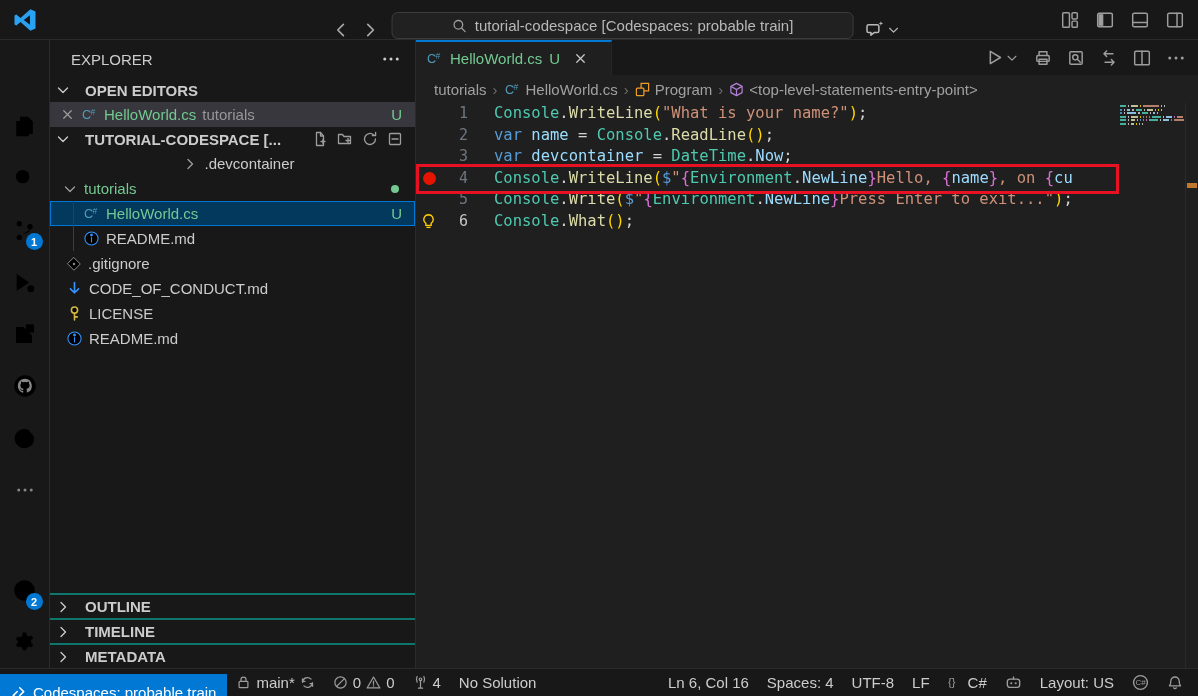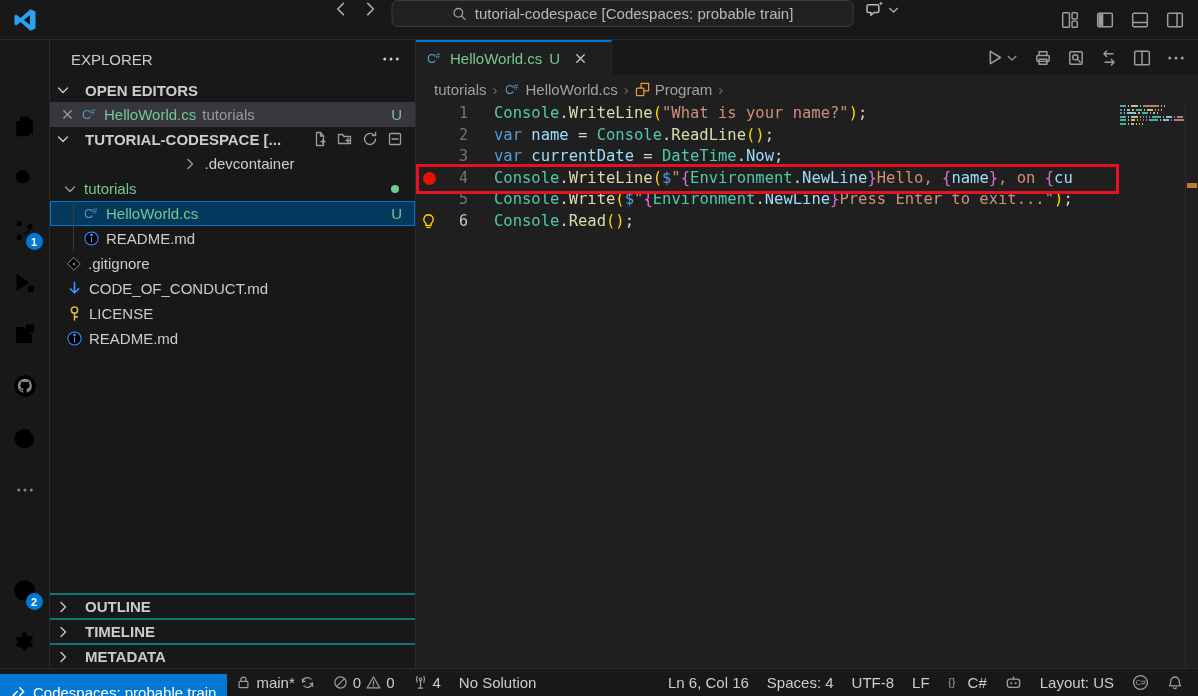--- a/index.html
+++ b/index.html
@@ -8,21 +8,21 @@
         font-family:"Liberation Sans", sans-serif; color:#cccccc; overflow:hidden;
         -webkit-user-select:none; user-select:none; }
   svg{ display:block; }
   .ic{ color:#9d9d9d; } .ic svg{ stroke:currentColor; fill:none; stroke-width:1.3; }
 
   
   .titlebar{ height:40px; background:#181818; border-bottom:1px solid #2b2b2b;
              display:flex; align-items:center; position:relative; }
   .tb-logo{ margin-left:13px; }
   .tb-center{ position:absolute; left:50%; top:0; height:100%; transform:translateX(-47%);
-              display:flex; align-items:flex-start; gap:12px; }
+              display:flex; align-items:flex-end; gap:12px; }
   .nav-arrow{ color:#a8a8a8; cursor:pointer; }
   .searchbox{ width:462px; height:27px; background:#212121; border:1px solid #3c3c3c;
               border-radius:6px; display:flex; align-items:center; justify-content:center;
               gap:7px; color:#b8b8b8; font-size:15px; cursor:pointer; }
   .copilot{ display:flex; align-items:center; gap:2px; color:#b8b8b8; cursor:pointer; }
   .tb-right{ position:absolute; right:14px; display:flex; gap:17px; align-items:center; color:#b8b8b8; }
 
   
   .main{ display:flex; height:628px; }
 
@@ -547,41 +547,52 @@
               <svg width="15" height="15" viewBox="0 0 16 16">
                 <g stroke="#ee9d28" fill="none" stroke-width="1.3">
                   <rect x="1.5" y="6.5" width="8" height="8" rx="1"></rect>
                   <path d="M6.5 6.5v-5h8v8h-5"></path>
                 </g>
               </svg>
             </span>
             <span>Program</span>
           </span>
           <span class="bc-sep">›</span>
+          <span class="bc-item">
+            <span>
+              <svg width="15" height="15" viewBox="0 0 16 16">
+                <g stroke="#b180d7" fill="none" stroke-width="1.3" stroke-linejoin="round">
+                  <path d="M8 1.5 14 4.7v6.6L8 14.5 2 11.3V4.7z"></path>
+                  <path d="M2 4.7 8 8l6-3.3M8 8v6.5"></path>
+                </g>
+              </svg>
+            </span>
+            <span>&lt;top-level-statements-entry-point&gt;</span>
+          </span>
         </div>
 
       <div class="codewrap">
         <div id="code-lines">
             <div class="cl">
               <div class="gut">
                 <span class="ln">1</span>
               </div>
               <div class="ct"><span class="tk-cls">Console</span><span class="tk-pn">.</span><span class="tk-fn">WriteLine</span><span class="tk-b1">(</span><span class="tk-str">"What is your name?"</span><span class="tk-b1">)</span><span class="tk-pn">;</span></div>
             </div>
             <div class="cl">
               <div class="gut">
                 <span class="ln">2</span>
               </div>
               <div class="ct"><span class="tk-kw">var</span><span class="tk-pn"> </span><span class="tk-vr">name</span><span class="tk-pn"> = </span><span class="tk-cls">Console</span><span class="tk-pn">.</span><span class="tk-fn">ReadLine</span><span class="tk-b1">(</span><span class="tk-b1">)</span><span class="tk-pn">;</span></div>
             </div>
             <div class="cl">
               <div class="gut">
                 <span class="ln">3</span>
               </div>
-              <div class="ct"><span class="tk-kw">var</span><span class="tk-pn"> </span><span class="tk-vr">currentDate</span><span class="tk-pn"> = </span><span class="tk-cls">DateTime</span><span class="tk-pn">.</span><span class="tk-vr">Now</span><span class="tk-pn">;</span></div>
+              <div class="ct"><span class="tk-kw">var</span><span class="tk-pn"> </span><span class="tk-vr">devcontainer</span><span class="tk-pn"> = </span><span class="tk-cls">DateTime</span><span class="tk-pn">.</span><span class="tk-vr">Now</span><span class="tk-pn">;</span></div>
             </div>
             <div class="cl">
               <div class="gut">
                 <span class="bp"></span>
                 <span class="ln">4</span>
               </div>
               <div class="ct"><span class="tk-cls">Console</span><span class="tk-pn">.</span><span class="tk-fn">WriteLine</span><span class="tk-b1">(</span><span class="tk-kw">$</span><span class="tk-str">"</span><span class="tk-b2">{</span><span class="tk-cls">Environment</span><span class="tk-pn">.</span><span class="tk-vr">NewLine</span><span class="tk-b2">}</span><span class="tk-str">Hello, </span><span class="tk-b2">{</span><span class="tk-vr">name</span><span class="tk-b2">}</span><span class="tk-str">, on </span><span class="tk-b2">{</span><span class="tk-vr">cu</span></div>
             </div>
             <div class="cl">
               <div class="gut">
@@ -592,21 +603,21 @@
             <div class="cl active">
               <div class="gut">
                 <span class="bulb">
                   <svg width="17" height="17" viewBox="0 0 16 16">
                     <path fill="none" stroke="#ffcc00" stroke-width="1.3" d="M8 1.6a4.4 4.4 0 0 1 2.5 8v2H5.5v-2a4.4 4.4 0 0 1 2.5-8z"></path>
                     <path stroke="#ffcc00" stroke-width="1.3" d="M6 13.5h4"></path>
                   </svg>
                 </span>
                 <span class="ln">6</span>
               </div>
-              <div class="ct"><span class="tk-cls">Console</span><span class="tk-pn">.</span><span class="tk-fn">Read</span><span class="tk-b1">(</span><span class="tk-b1">)</span><span class="tk-pn">;</span></div>
+              <div class="ct"><span class="tk-cls">Console</span><span class="tk-pn">.</span><span class="tk-fn">What</span><span class="tk-b1">(</span><span class="tk-b1">)</span><span class="tk-pn">;</span></div>
             </div>
           </div>
         <div class="hl-rect"></div>
         <div class="minimap" id="minimap">
             <div class="mm-row"><span class="tk-cls" style="width: 6px;"></span><span class="tk-pn" style="width: 1px;"></span><span class="tk-fn" style="width: 7px;"></span><span class="tk-b1" style="width: 1px;"></span><span class="tk-str" style="width: 16px;"></span><span class="tk-b1" style="width: 1px;"></span><span class="tk-pn" style="width: 1px;"></span></div>
             <div class="mm-row"><span class="tk-kw" style="width: 2px;"></span><span class="tk-pn" style="width: 1px;"></span><span class="tk-vr" style="width: 3px;"></span><span class="tk-pn" style="width: 2px;"></span><span class="tk-cls" style="width: 6px;"></span><span class="tk-pn" style="width: 1px;"></span><span class="tk-fn" style="width: 6px;"></span><span class="tk-b1" style="width: 1px;"></span><span class="tk-b1" style="width: 1px;"></span><span class="tk-pn" style="width: 1px;"></span></div>
             <div class="mm-row"><span class="tk-kw" style="width: 2px;"></span><span class="tk-pn" style="width: 1px;"></span><span class="tk-vr" style="width: 9px;"></span><span class="tk-pn" style="width: 2px;"></span><span class="tk-cls" style="width: 6px;"></span><span class="tk-pn" style="width: 1px;"></span><span class="tk-vr" style="width: 2px;"></span><span class="tk-pn" style="width: 1px;"></span></div>
             <div class="mm-row"><span class="tk-cls" style="width: 6px;"></span><span class="tk-pn" style="width: 1px;"></span><span class="tk-fn" style="width: 7px;"></span><span class="tk-b1" style="width: 1px;"></span><span class="tk-kw" style="width: 1px;"></span><span class="tk-str" style="width: 1px;"></span><span class="tk-b2" style="width: 1px;"></span><span class="tk-cls" style="width: 9px;"></span><span class="tk-pn" style="width: 1px;"></span><span class="tk-vr" style="width: 6px;"></span><span class="tk-b2" style="width: 1px;"></span><span class="tk-str" style="width: 6px;"></span></div>
             <div class="mm-row"><span class="tk-cls" style="width: 6px;"></span><span class="tk-pn" style="width: 1px;"></span><span class="tk-fn" style="width: 4px;"></span><span class="tk-b1" style="width: 1px;"></span><span class="tk-kw" style="width: 1px;"></span><span class="tk-str" style="width: 1px;"></span><span class="tk-b2" style="width: 1px;"></span><span class="tk-cls" style="width: 9px;"></span><span class="tk-pn" style="width: 1px;"></span><span class="tk-vr" style="width: 6px;"></span><span class="tk-b2" style="width: 1px;"></span><span class="tk-str" style="width: 18px;"></span></div>
             <div class="mm-row"><span class="tk-cls" style="width: 6px;"></span><span class="tk-pn" style="width: 1px;"></span><span class="tk-fn" style="width: 3px;"></span><span class="tk-b1" style="width: 1px;"></span><span class="tk-b1" style="width: 1px;"></span><span class="tk-pn" style="width: 1px;"></span></div>

